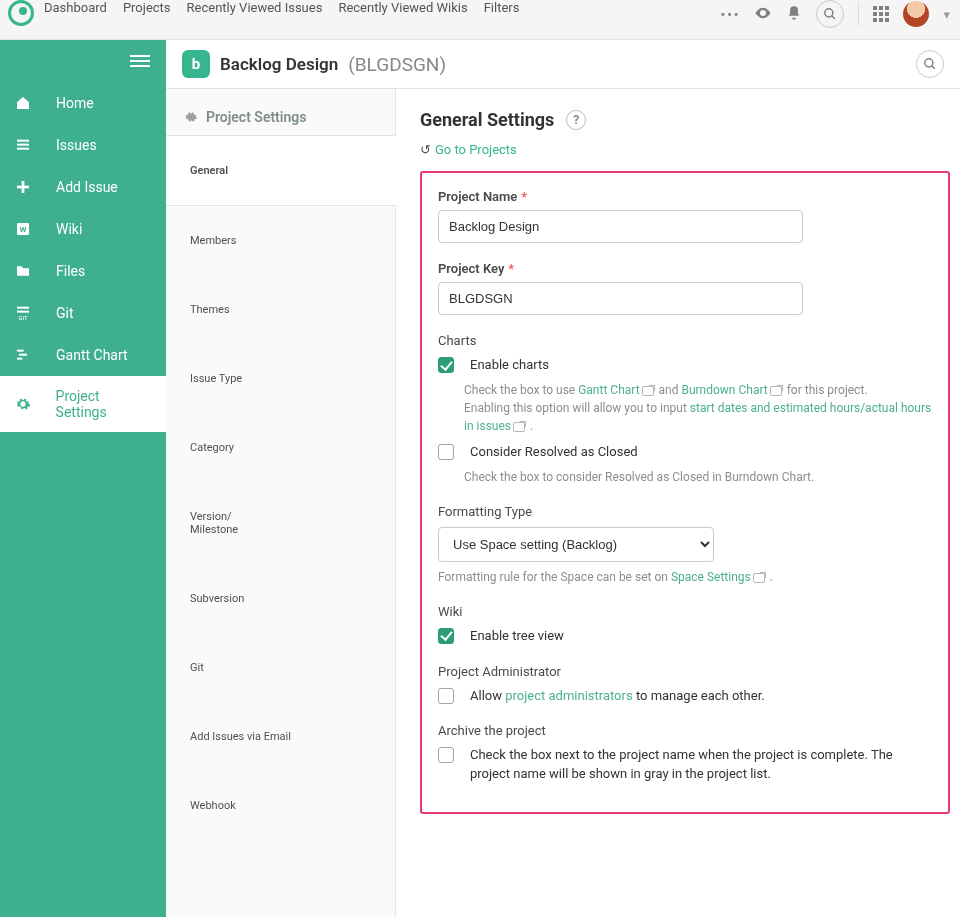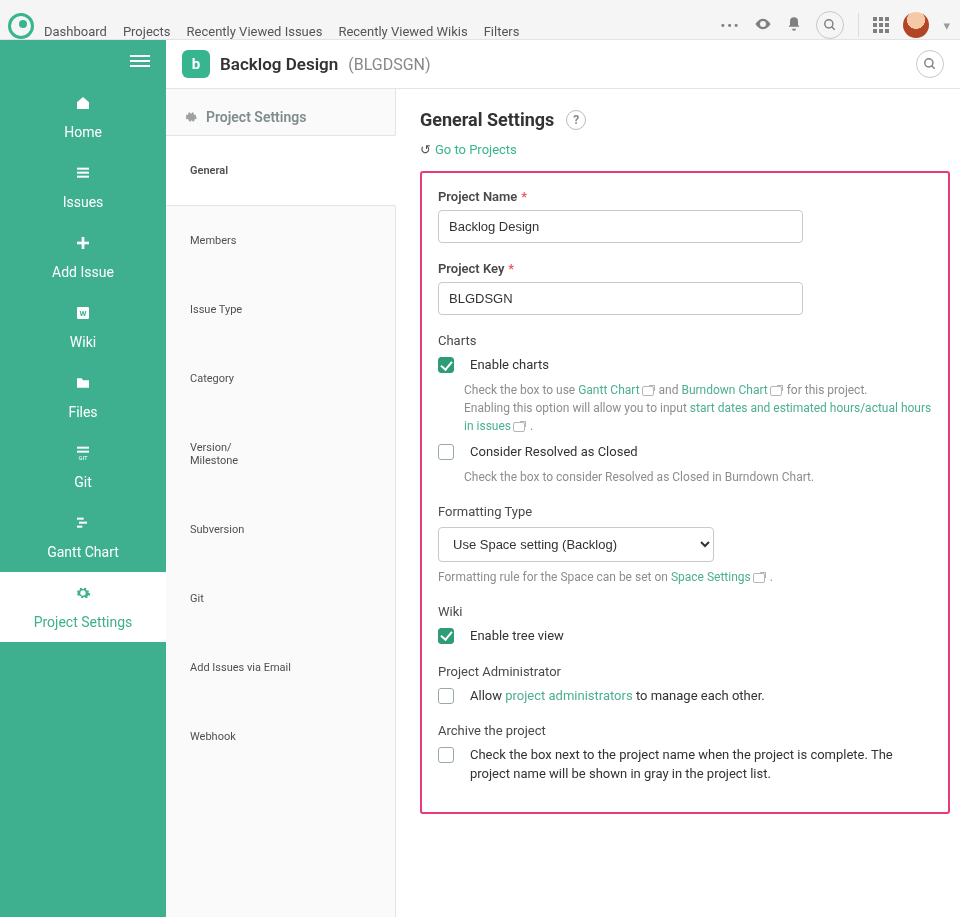--- a/index.html
+++ b/index.html
@@ -1,45 +1,45 @@
 <!DOCTYPE html>
 <html><head>
 <meta charset="utf-8">
 <style>
   * { box-sizing: border-box; margin: 0; padding: 0; }
   body { font-family: -apple-system, "Segoe UI", Roboto, Helvetica, Arial, sans-serif; font-size: 13px; color: #333; background:#fff; width:960px; }
   a { color:#4caf93; text-decoration:none; }
   
-  .topbar { display:flex; align-items:flex-end; height:40px; background:#f4f5f4; border-bottom:1px solid #e3e3e3; padding:0 10px 0 8px; }
+  .topbar { display:flex; align-items:flex-start; height:40px; background:#f4f5f4; border-bottom:1px solid #e3e3e3; padding:0 10px 0 8px; }
   .logo { width:26px; height:26px; border-radius:50%; border:3px solid #36b58f; margin-right:10px; position:relative; }
   .logo::after { content:""; position:absolute; width:8px; height:8px; background:#36b58f; border-radius:50%; top:4px; left:8px; }
   .topnav { display:flex; gap:16px; color:#555; }
   .topnav span { cursor:pointer; }
   .topbar .spacer { flex:1; }
   .topicons { display:flex; align-items:center; gap:14px; color:#808080; }
   .icon-circle { width:28px; height:28px; border-radius:50%; border:1px solid #c8c8c8; display:flex; align-items:center; justify-content:center; }
   .vline { width:1px; height:24px; background:#dcdcdc; }
   .avatar { width:26px; height:26px; border-radius:50%; background: radial-gradient(circle at 50% 30%, #f3c9a6 0 40%, #b34527 41% 100%); }
   .grid9 { display:grid; grid-template-columns:repeat(3,4px); grid-template-rows:repeat(3,4px); gap:2px; }
   .grid9 i { background:#808080; display:block; }
   
   .leftbar { position:absolute; top:40px; left:0; width:166px; bottom:0; background:#3fb08f; color:#fff; }
   .hamburger { text-align:right; padding:12px 16px; }
   .hamburger div { width:20px; height:2px; background:#fff; margin:3px 0 3px auto; }
   .navlist { list-style:none; }
-  .navlist li { display:flex; align-items:center; gap:12px; padding:12px 14px; cursor:pointer; font-size:14px;flex-direction:column; }
+  .navlist li { display:flex; align-items:center; gap:24px; padding:12px 14px; cursor:pointer; font-size:14px; }
   .navlist li.active { background:#fff; color:#3fb08f; }
   .navicon { width:18px; height:18px; display:inline-flex; align-items:center; justify-content:center; }
   .navicon svg { fill:currentColor; }
   
   .content { position:absolute; top:40px; left:166px; right:0; bottom:0; background:#fff; display:flex; flex-direction:column; }
   .projectbar { display:flex; align-items:center; padding:10px 16px; border-bottom:1px solid #e4e4e4; gap:10px; background:#fff; }
   .projbadge { width:28px; height:28px; border-radius:6px; background:#36b58f; display:flex; align-items:center; justify-content:center; color:#fff; font-weight:bold; font-size:15px;}
   .projname { font-size:17px; font-weight:600; color:#333; }
-  .projkey { color:#888; font-size:16px; }
+  .projkey { color:#888; font-size:19px; }
   .projectbar .search { margin-left:auto; }
   
   .settings-body { display:flex; flex:1; overflow:hidden; }
   .subnav { width:230px; border-right:1px solid #e4e4e4; padding-top:14px; background:#fafafa; }
   .subnav h3 { display:flex; align-items:center; gap:8px; color:#7f8c8d; font-size:14px; font-weight:600; padding:6px 18px 10px; }
   .subnav ul { list-style:none; }
   .subnav li { padding:28px 24px; color:#505050; cursor:pointer; font-size:11px; }
   .subnav li.active { background:#fff; border-top:1px solid #e4e4e4; border-bottom:1px solid #e4e4e4; border-right:1px solid #fff; margin-right:-1px; font-weight:600; }
   .main { flex:1; padding:20px 0 24px 24px; overflow:auto; }
   .main h1 { font-size:18px; font-weight:700; color:#333; display:flex; align-items:flex-end; gap:12px; }
@@ -211,20 +211,21 @@
       <h3>
           <svg width="14" height="14" viewBox="0 0 24 24" fill="#9ba2a0">
             <circle cx="12" cy="12" r="3"></circle>
             <path d="M20 12l2 1-1 3-2-.5a8 8 0 01-1.5 1.5l.5 2-3 1-1-2h-2l-1 2-3-1 .5-2A8 8 0 016 15.5L4 16l-1-3 2-1-2-1 1-3 2 .5A8 8 0 017.5 7L7 5l3-1 1 2h2l1-2 3 1-.5 2A8 8 0 0118 8.5l2-.5 1 3-2 1z"></path>
           </svg>
           <span>Project Settings</span>
         </h3>
       <ul>
         <li class="active">General</li>
         <li>Members</li>
+        <li>Themes</li>
         <li>Issue Type</li>
         <li>Category</li>
         <li style="white-space:pre-line;">Version/
 Milestone</li>
         <li>Subversion</li>
         <li>Git</li>
         <li>Add Issues via Email</li>
         <li>Webhook</li>
       </ul>
     </div>

